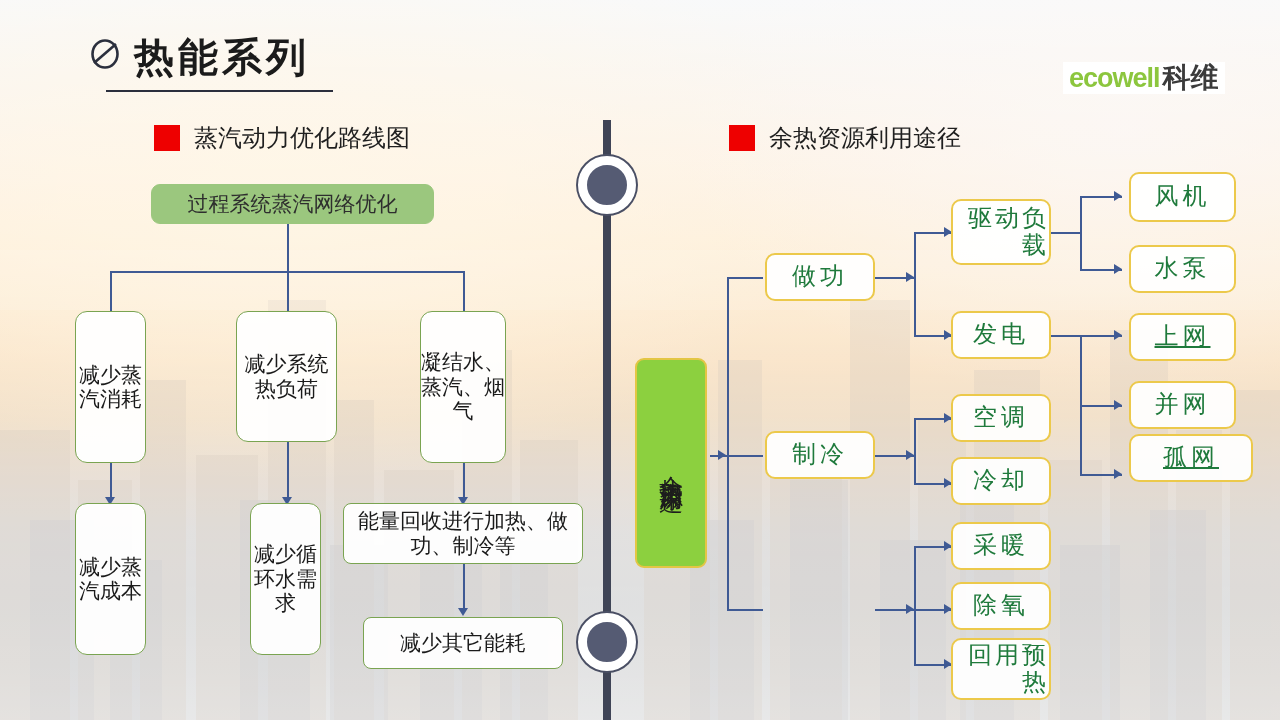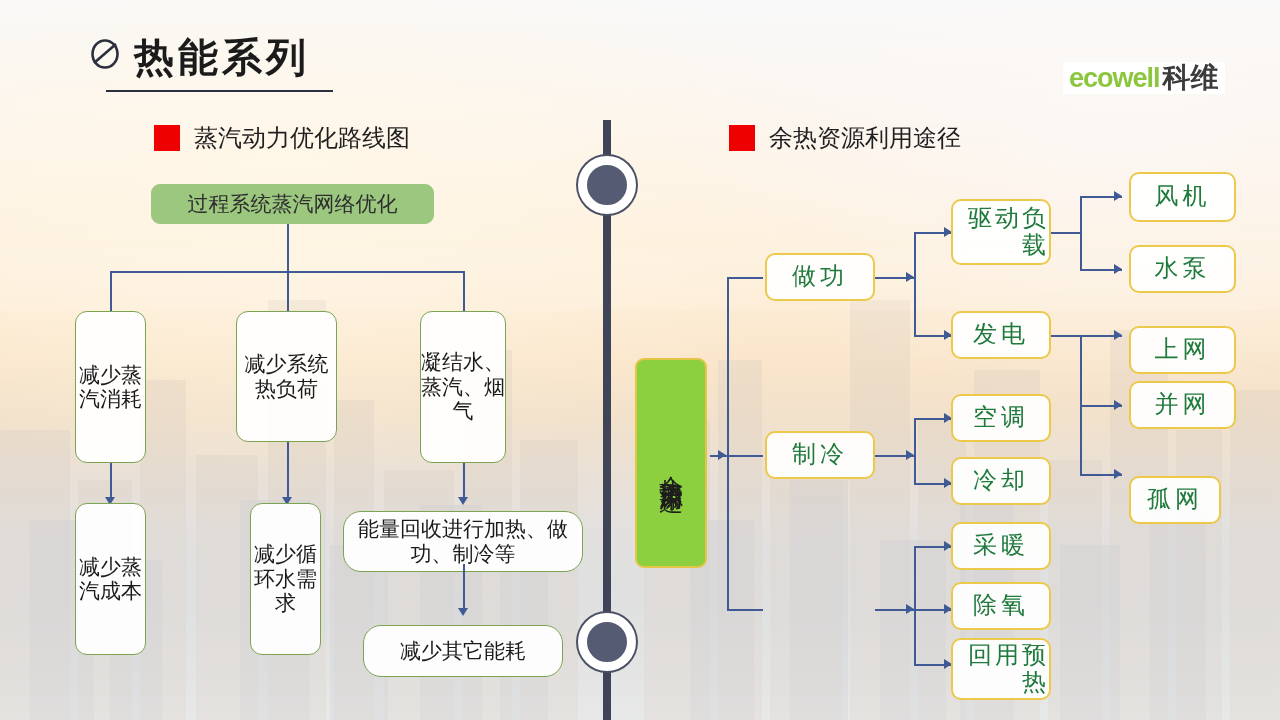--- a/index.html
+++ b/index.html
@@ -81,21 +81,21 @@
     text-align:center;line-height:1.16;
   }
   
   .n-green{
     background:rgba(255,255,255,.94);
     border:1.4px solid #7aa451;
     border-radius:12px;
     color:#1a1a1a;
     font-size:21px;
   }
-  .n-green.wide{border-radius:18px;margin-top:8px;}
+  .n-green.wide{border-radius:8px;}
   
   .n-fill{
     background:#9bc77e;
     border:1px solid #9bc77e;
     border-radius:9px;
     color:#2e2e2e;font-size:21px;
   }
   
   .n-center{
     background:#8cd03f;
@@ -272,23 +272,23 @@
   <div class="ln lnv" style="left:1080px;top:335px;height:140px;"></div>
   <div class="ln lnh" style="left:1080px;top:335px;width:42px;"></div>
   <div class="ln lnh" style="left:1080px;top:405px;width:42px;"></div>
   <div class="ln lnh" style="left:1080px;top:474px;width:42px;"></div>
   <div class="arw arw-r" style="left:1114px;top:330px;"></div>
   <div class="arw arw-r" style="left:1114px;top:400px;"></div>
   <div class="arw arw-r" style="left:1114px;top:469px;"></div>
 
   <div class="node n-gold" style="left:1129px;top:172px;width:107px;height:50px;">风机</div>
   <div class="node n-gold" style="left:1129px;top:245px;width:107px;height:48px;">水泵</div>
-  <div class="node n-gold" style="left:1129px;top:326px;width:107px;height:48px;">上网</div>
+  <div class="node n-gold" style="left:1129px;top:313px;width:107px;height:48px;text-decoration:underline;">上网</div>
   <div class="node n-gold" style="left:1129px;top:381px;width:107px;height:48px;">并网</div>
-  <div class="node n-gold" style="left:1129px;top:476px;width:92px;height:48px;">孤网</div>
+  <div class="node n-gold" style="left:1129px;top:434px;width:124px;height:48px;text-decoration:underline;">孤网</div>
 
   <div class="ln lnh" style="left:875px;top:455px;width:40px;"></div>
   <div class="ln lnv" style="left:914px;top:418px;height:66px;"></div>
   <div class="ln lnh" style="left:914px;top:418px;width:38px;"></div>
   <div class="ln lnh" style="left:914px;top:483px;width:38px;"></div>
   <div class="arw arw-r" style="left:906px;top:450px;"></div>
   <div class="arw arw-r" style="left:944px;top:413px;"></div>
   <div class="arw arw-r" style="left:944px;top:478px;"></div>
 
   <div class="node n-gold" style="left:951px;top:394px;width:100px;height:48px;">空调</div>

